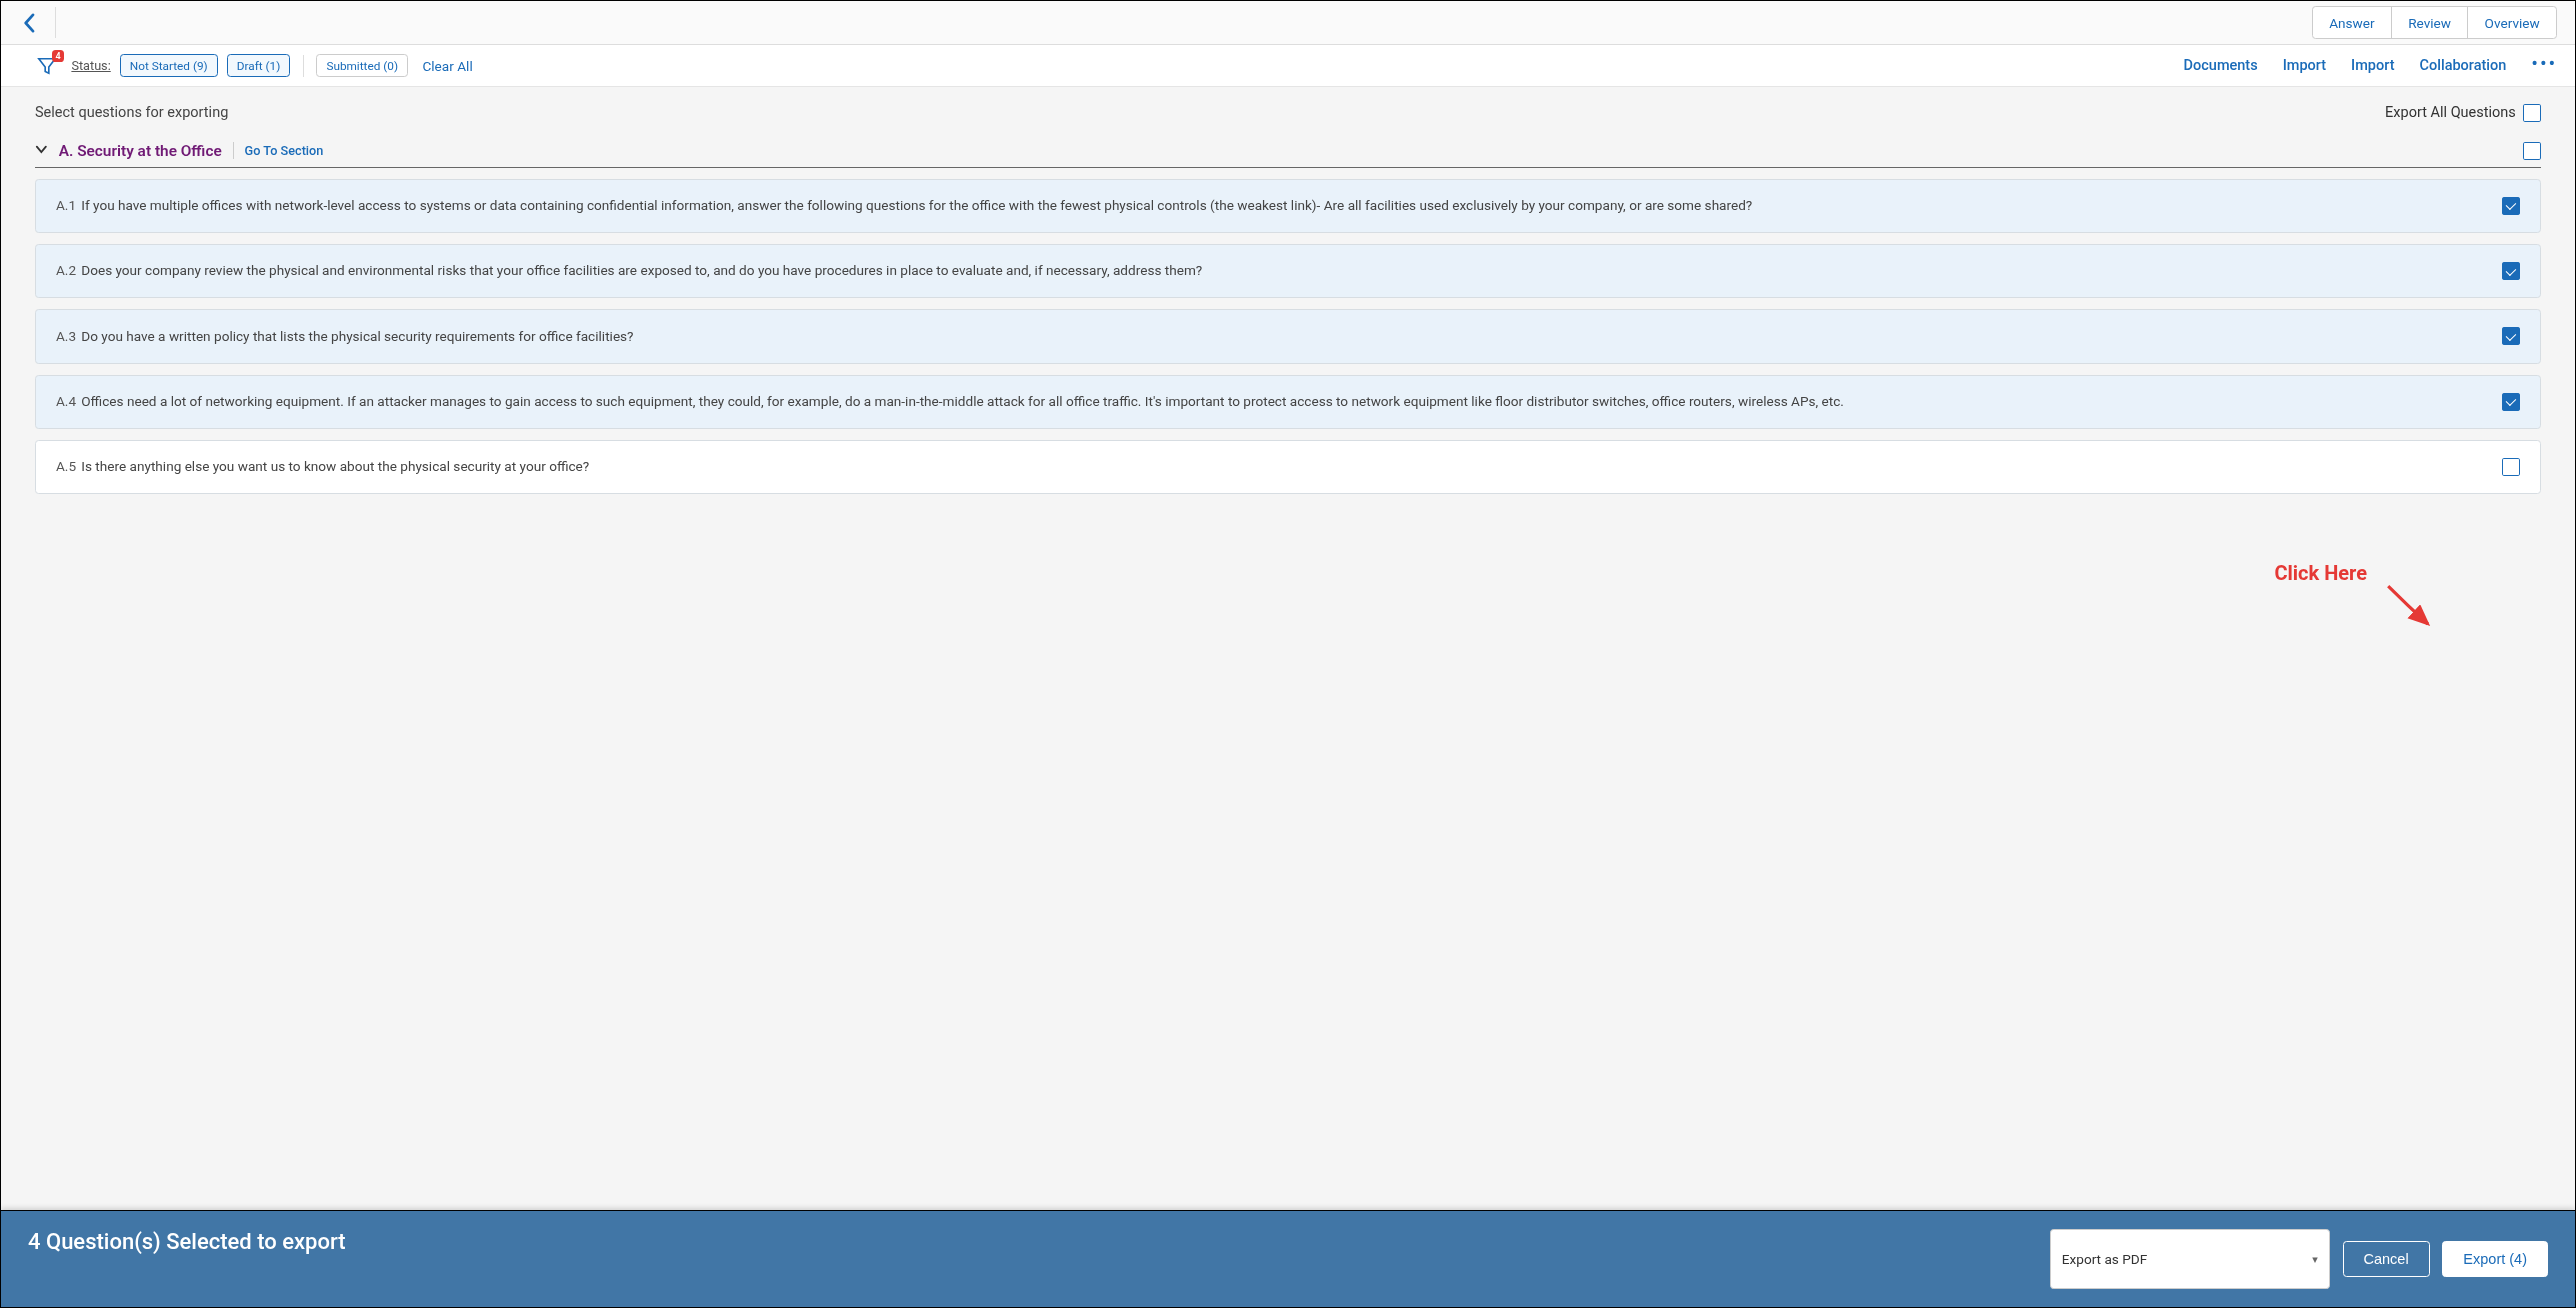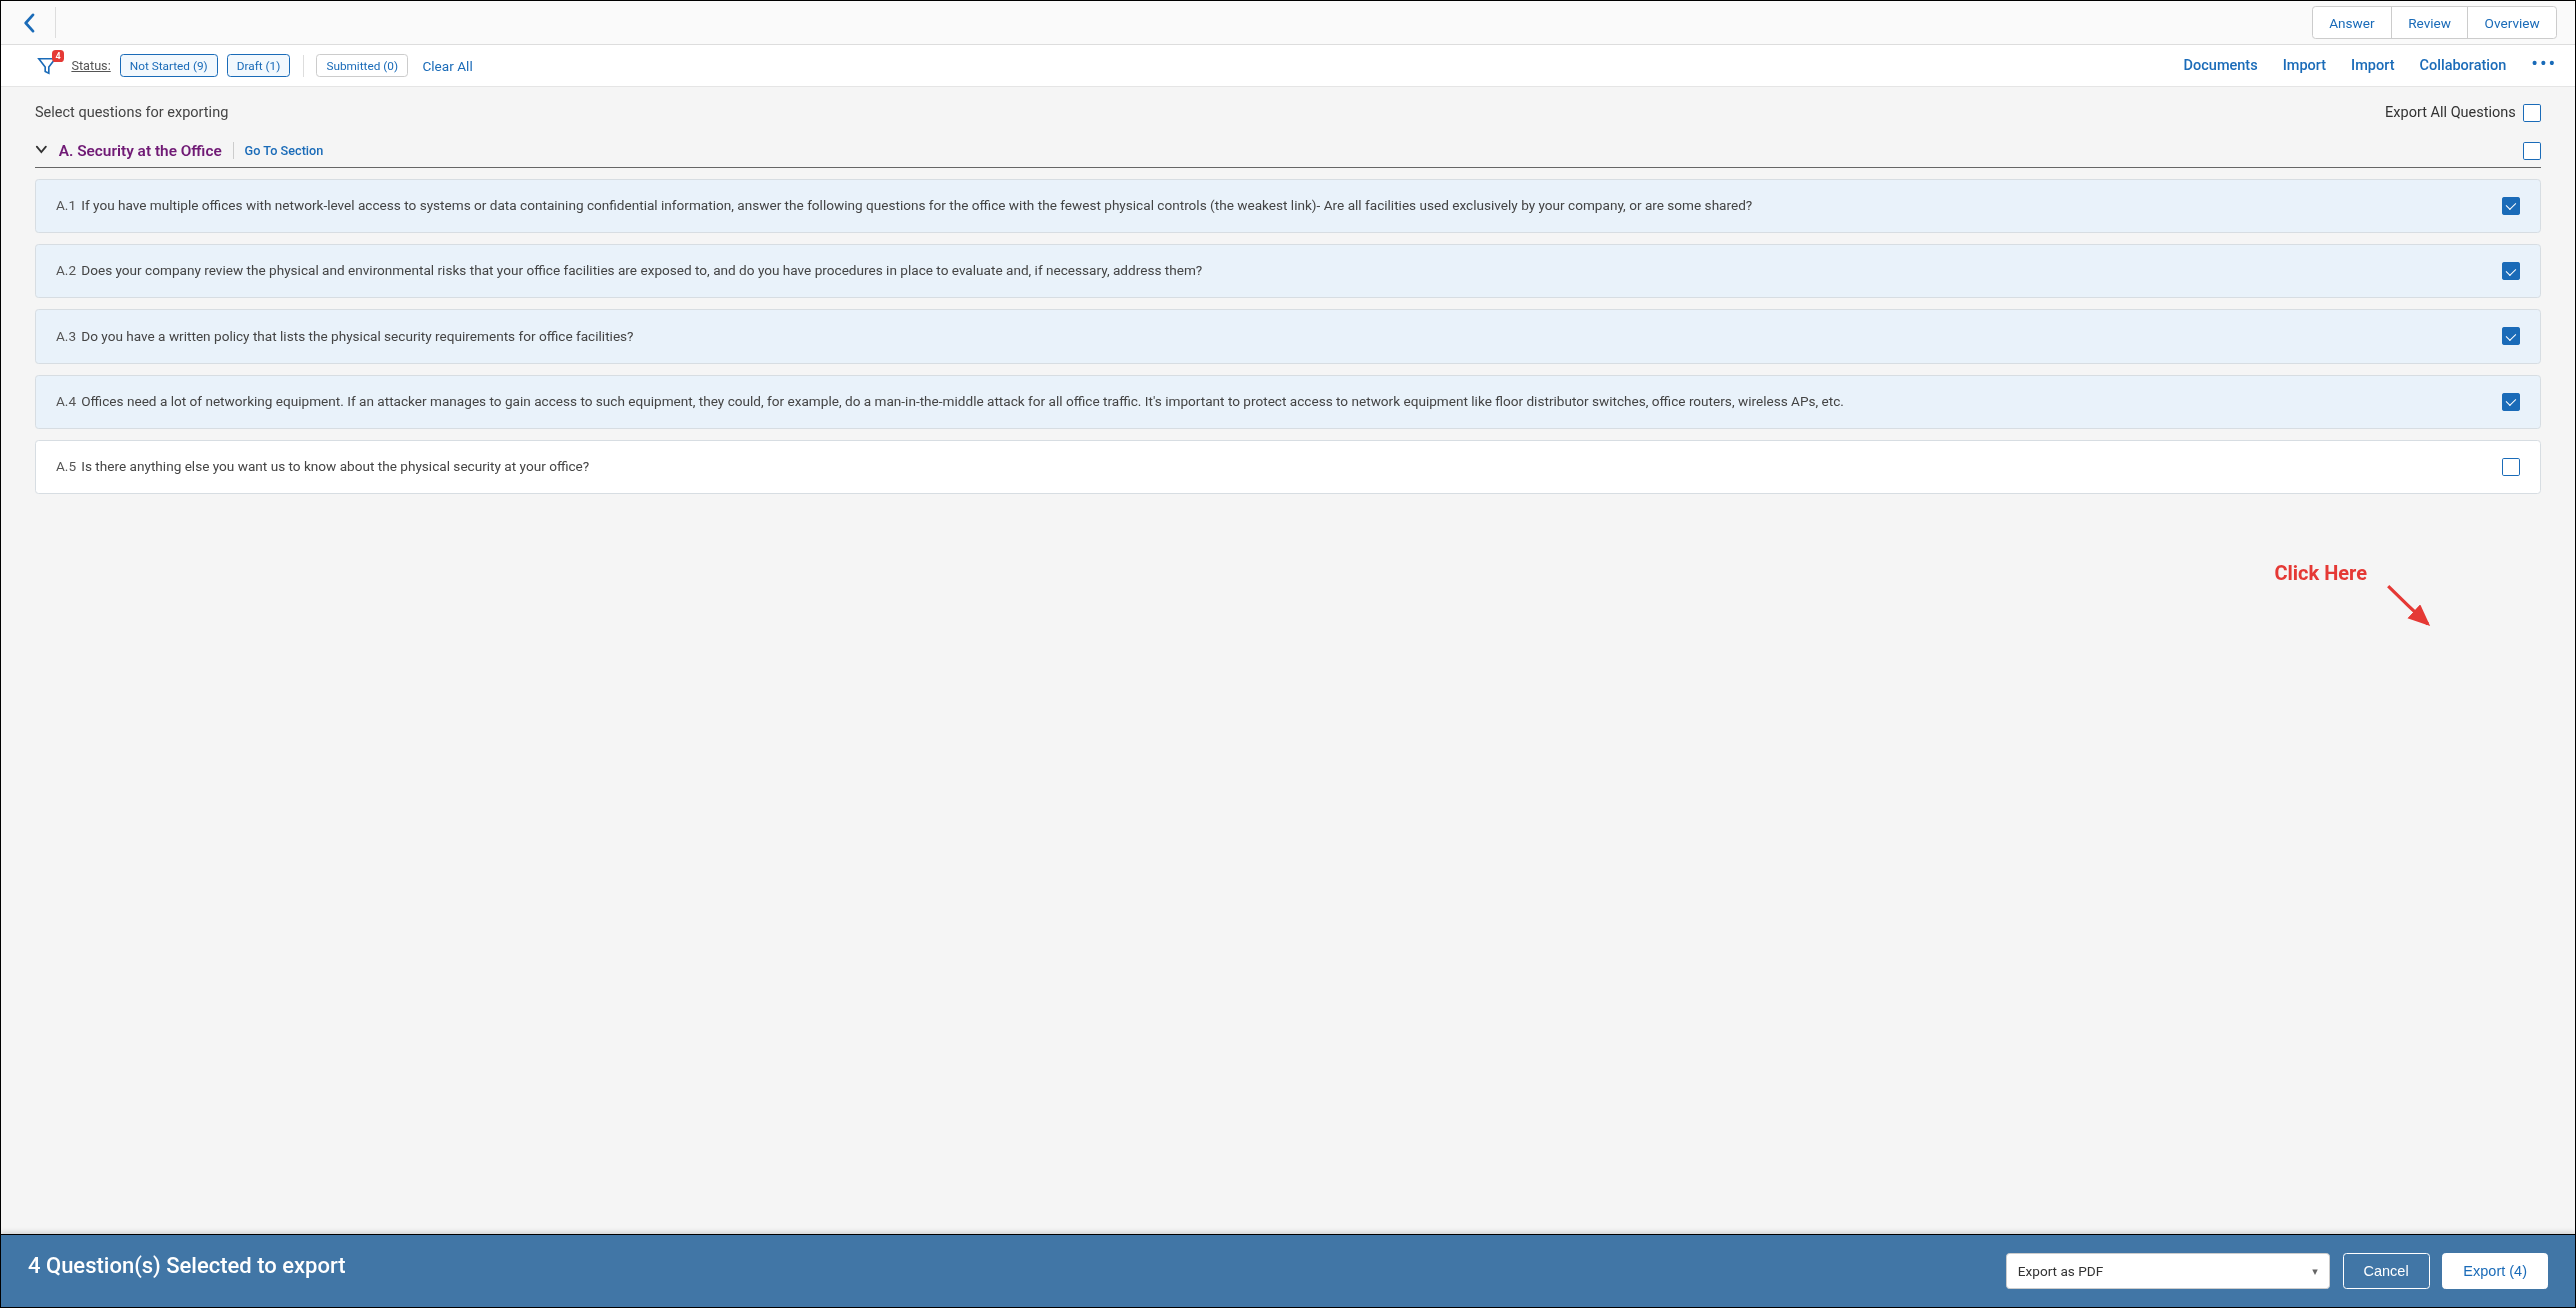--- a/index.html
+++ b/index.html
@@ -183,21 +183,21 @@
     gap: 23px;
   }
   .bottom-text {
     color:#fff;font-size:22px;font-weight:500;
   }
   .bottom-controls {
     margin-left:auto;display:flex;gap:12.7px;align-items:center;
   }
   .select-box {
     background:#fff;border:0.9px solid #ccc;border-radius:3.6px;
-    padding: 9px 11px;width:324px;
+    padding: 21px 11px;width:280px;
     display:flex;align-items:center;
     font-size:13.6px;color:#333;cursor:pointer;
     justify-content: space-between;
   }
   .select-box .caret { color:#666;font-size:11px; }
   .btn {
     padding:9px 20px;border-radius:3.6px;font-size:14.5px;cursor:pointer;
   }
   .btn-cancel {
     background:transparent;border:1.4px solid #fff;color:#fff;

